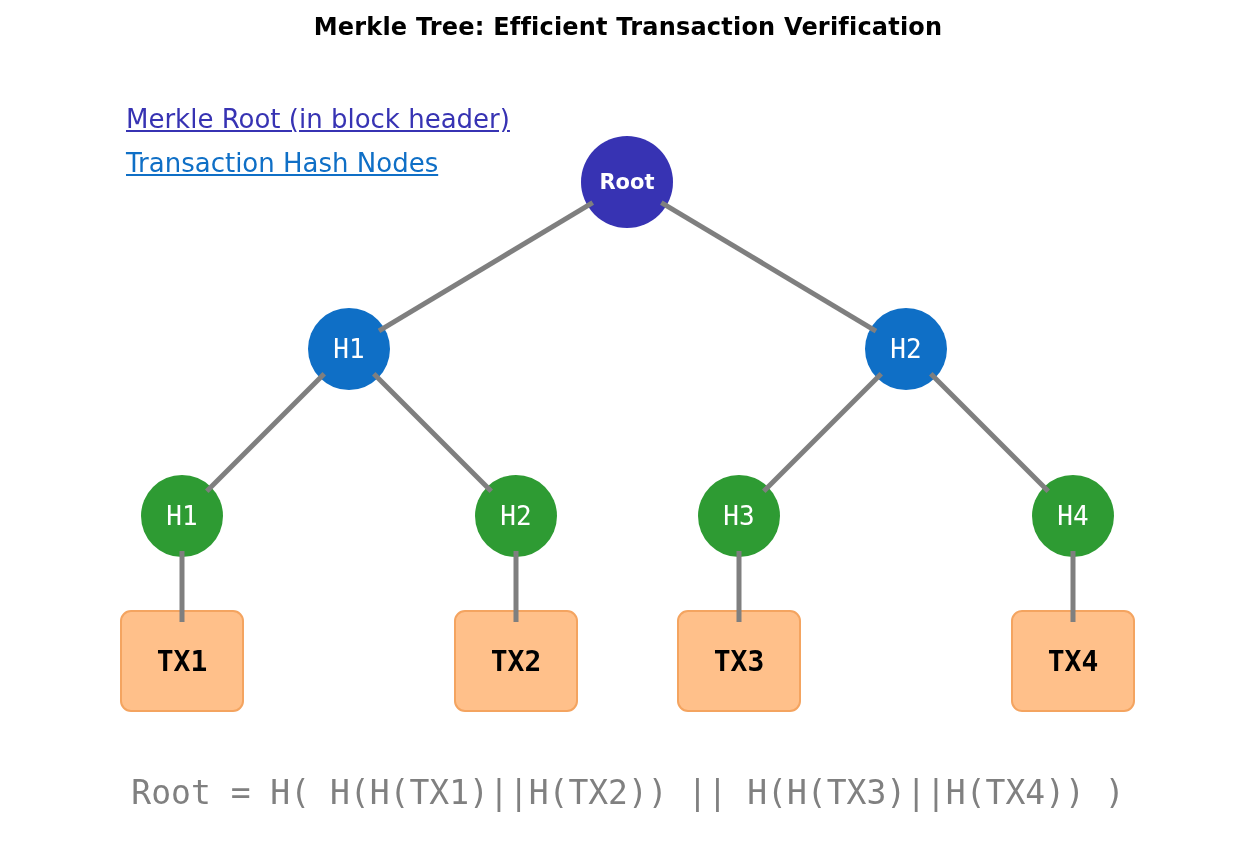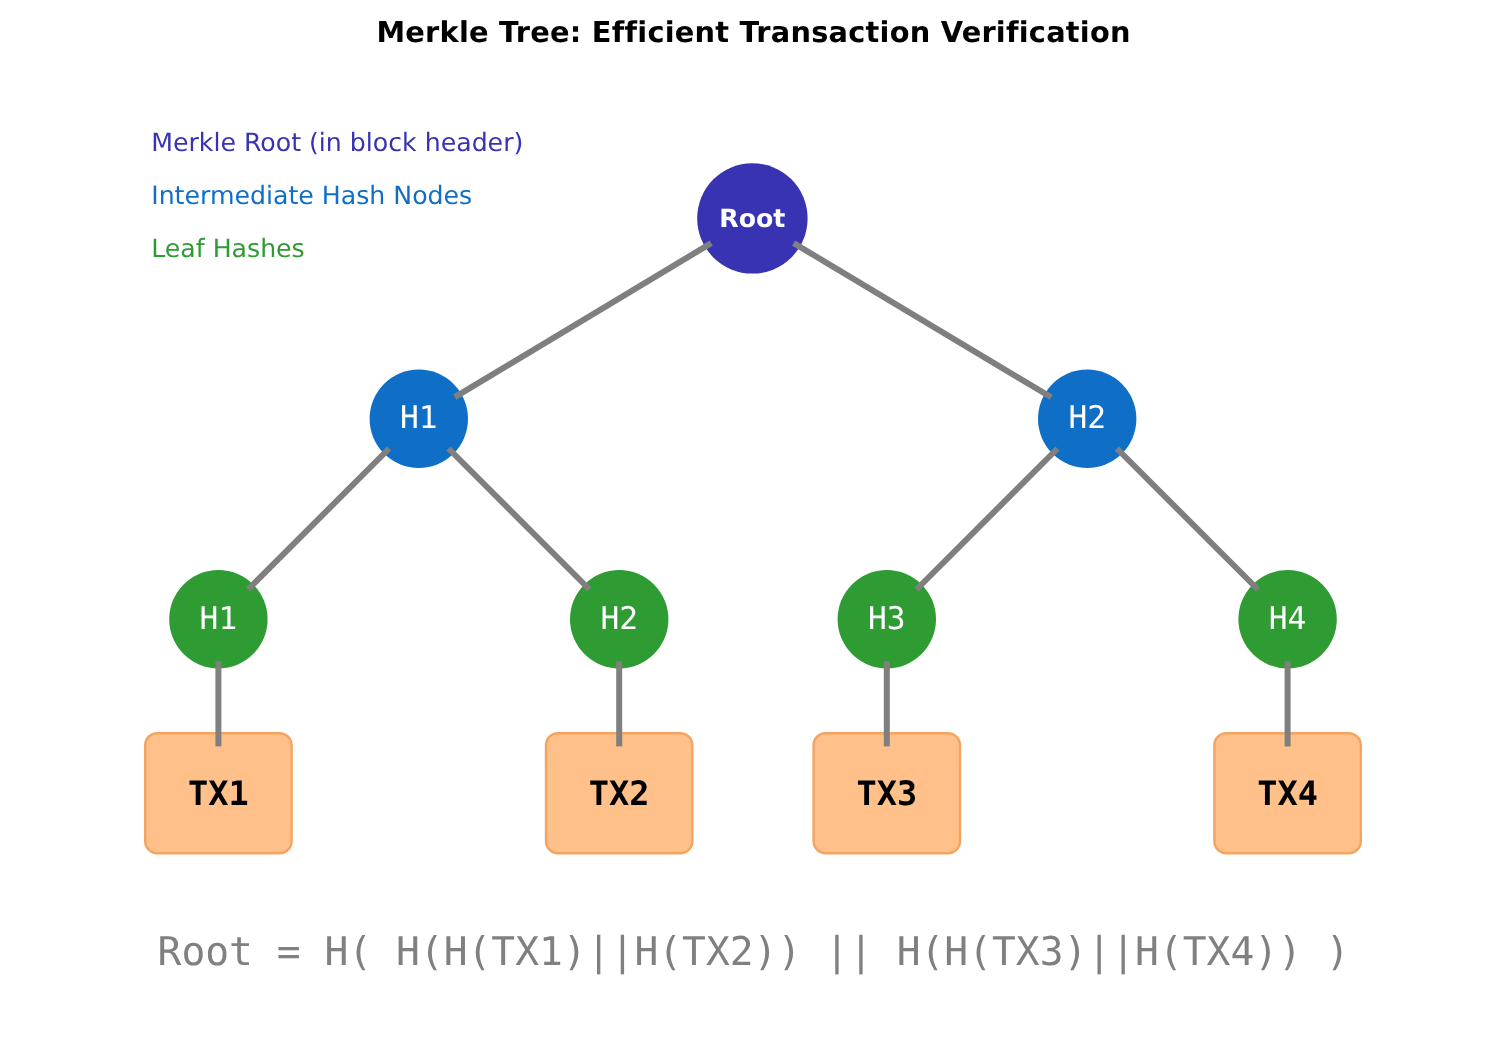--- a/index.html
+++ b/index.html
@@ -21,23 +21,24 @@
     font-weight: bold;
     color: #000000;
     letter-spacing: 0.2px;
   }
   #legend {
     position: absolute;
     top: 97px;
     left: 126px;
   }
   #legend .legend-line {
-    font-size: 21px;
+    font-size: 26px;
     line-height: 44px;
     white-space: nowrap;
+    text-decoration: underline;
   }
   #tree-svg {
     position: absolute;
     top: 0;
     left: 0;
   }
   #formula {
     position: absolute;
     top: 773px;
     left: 0;
@@ -49,22 +50,21 @@
     white-space: pre;
   }
 </style>
 </head>
 <body>
 
 <div id="canvas">
   <div id="title">Merkle Tree: Efficient Transaction Verification</div>
   <div id="legend">
       <div class="legend-line" style="color: rgb(55, 51, 179);">Merkle Root (in block header)</div>
-      <div class="legend-line" style="color: rgb(15, 111, 198);">Intermediate Hash Nodes</div>
-      <div class="legend-line" style="color: rgb(46, 155, 51);">Leaf Hashes</div>
+      <div class="legend-line" style="color: rgb(15, 111, 198);">Transaction Hash Nodes</div>
     </div>
   <svg id="tree-svg" width="1256" height="866" viewBox="0 0 1256 866">
       <g>
         <circle cx="627" cy="182" r="46" fill="#3733b3"></circle>
         <circle cx="349" cy="349" r="41" fill="#0f6fc6"></circle>
         <circle cx="906" cy="349" r="41" fill="#0f6fc6"></circle>
         <circle cx="182" cy="516" r="41" fill="#2e9b33"></circle>
         <circle cx="516" cy="516" r="41" fill="#2e9b33"></circle>
         <circle cx="739" cy="516" r="41" fill="#2e9b33"></circle>
         <circle cx="1073" cy="516" r="41" fill="#2e9b33"></circle>

